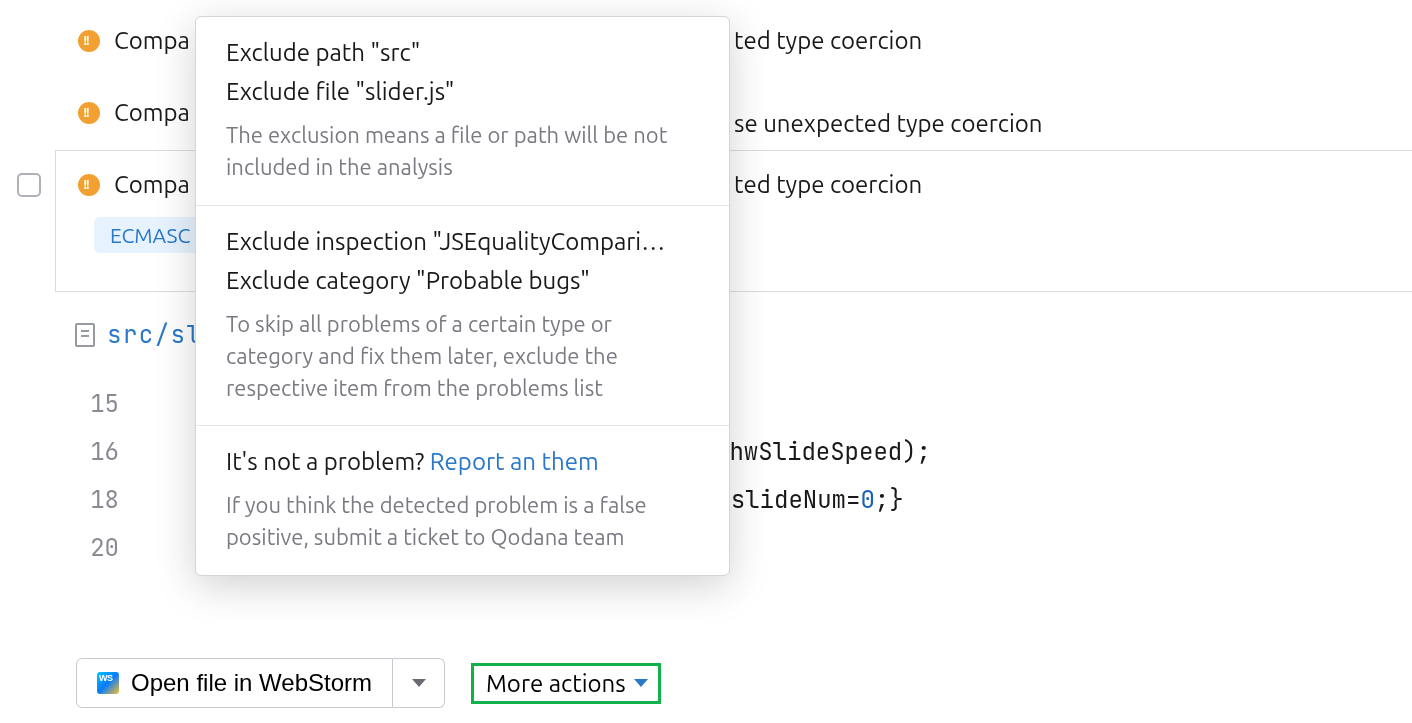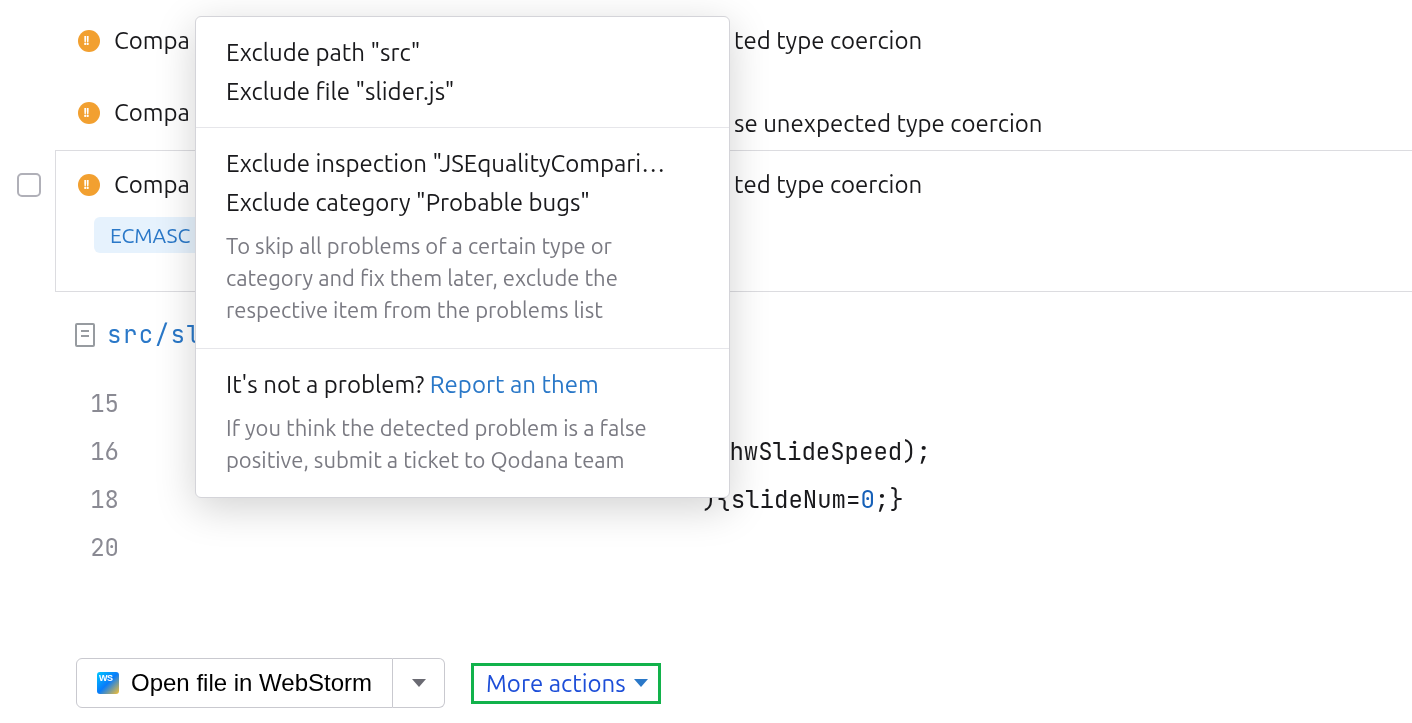--- a/index.html
+++ b/index.html
@@ -32,21 +32,21 @@
 
   .action-bar { position: absolute; left: 76px; bottom: 15px; display: flex; align-items: center; gap: 26px; }
   .open-btn-group { display: flex; }
   .open-btn { display: flex; align-items: center; gap: 12px; border: 1px solid #c9c9cf; border-radius: 6px 0 0 6px; padding: 10px 20px; font-size: 24px; background: #fff; cursor: pointer; }
   .open-btn .ws-icon { width: 22px; height: 22px; background: linear-gradient(135deg,#00c7ff,#087cfa,#fbc02d); border-radius: 3px; position: relative; }
   .open-btn .ws-icon::after { content: "WS"; position: absolute; top: 1px; left: 2px; font-size: 9px; font-weight: 700; color: #fff; letter-spacing: -0.5px; }
   .open-btn-caret { border: 1px solid #c9c9cf; border-left: none; border-radius: 0 6px 6px 0; width: 52px; display: flex; align-items: center; justify-content: center; background: #fff; cursor: pointer; }
   .caret-down { width: 0; height: 0; border-left: 7px solid transparent; border-right: 7px solid transparent; border-top: 8px solid #6a6a72; }
 
   .more-actions-wrap { border: 3px solid #12b24b; padding: 4px 10px 4px 12px; }
-  .more-actions { color: #1d4ed8; font-size: 24px; display: flex; align-items: center; gap: 8px; cursor: pointer; }
+  .more-actions { color: #000000; font-size: 24px; display: flex; align-items: center; gap: 8px; cursor: pointer; }
   .more-actions .caret-down { border-top-color: #2a78c8; }
 
   
   .popup { position: absolute; left: 195px; top: 16px; width: 535px; background: #fff; border: 1px solid #d4d4d9; border-radius: 6px; box-shadow: 0 10px 40px rgba(0,0,0,.18); z-index: 10; }
   .popup-item { padding: 22px 30px; }
   .popup-sep { border-top: 1px solid #e6e6ea; }
   .popup-title { font-size: 24px; color: #19191c; }
   .popup-title + .popup-desc { margin-top: 14px; }
   .popup-desc { font-size: 22px; color: #7a7a82; line-height: 1.45; }
   .popup-link { color: #2a78c8; }
@@ -129,20 +129,21 @@
       </div>
     </div>
   </div>
 
   <div class="popup">
     <div class="popup-item pair">
       <div class="popup-title">Exclude path "src"</div>
     </div>
     <div class="popup-item pair2">
       <div class="popup-title">Exclude file "slider.js"</div>
+      <div class="popup-desc">The exclusion means a file or path will be not included in the analysis</div>
     </div>
     <div class="popup-item popup-sep pair">
       <div class="popup-title">Exclude inspection "JSEqualityCompari…</div>
     </div>
     <div class="popup-item pair2">
       <div class="popup-title">Exclude category "Probable bugs"</div>
       <div class="popup-desc">To skip all problems of a certain type or category and fix them later, exclude the respective item from the problems list</div>
     </div>
     <div class="popup-item popup-sep">
       <div class="popup-title">

